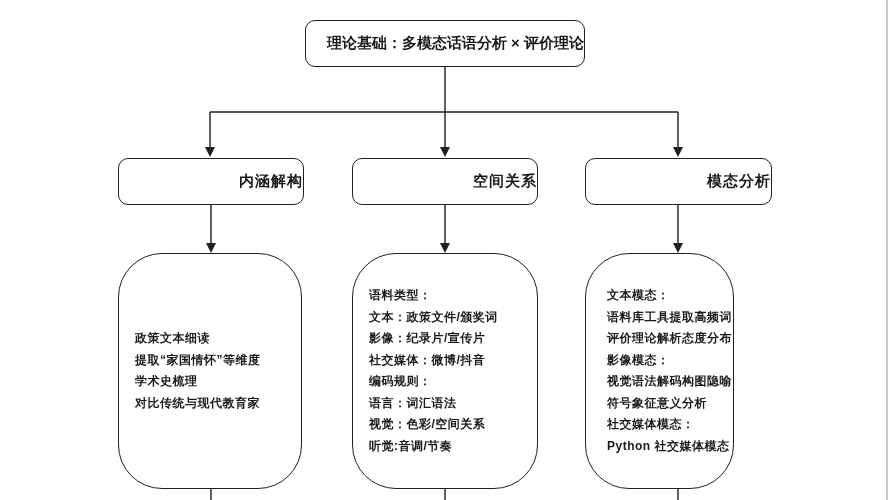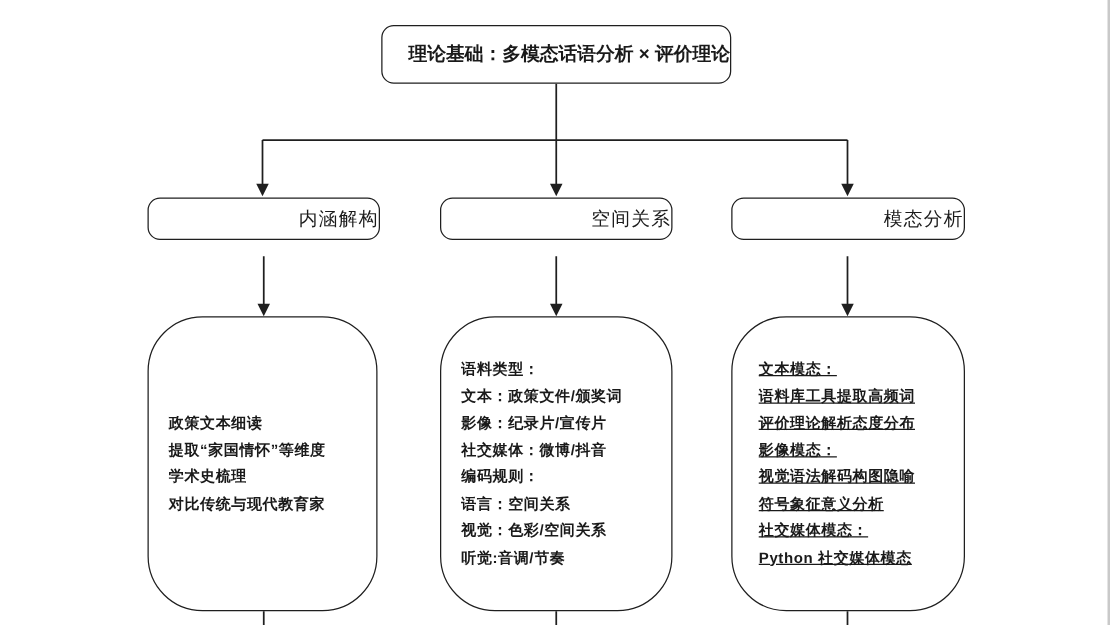--- a/index.html
+++ b/index.html
@@ -27,36 +27,36 @@
     display: flex;
     align-items: center;
     justify-content: flex-end;
   }
   .lvl1 {
     left: 305px; top: 20px; width: 280px; height: 47px;
     border-radius: 10px;
     font-size: 15px; font-weight: 600;
   }
   .lvl2 {
-    top: 158px; width: 186px; height: 34px;
+    top: 158px; width: 186px; height: 47px;
     border-radius: 10px;
-    font-size: 15px; font-weight: 400;
+    font-size: 15px; font-weight: 700;
     letter-spacing: 1px;
   }
   .lvl2.b0 { left: 118px; }
   .lvl2.b1 { left: 352px; }
   .lvl2.b2 { left: 585px; width: 187px; }
   .lvl3 {
     top: 253px; height: 236px;
     border-radius: 44px;
     justify-content: flex-start;
   }
   .lvl3.b0 { left: 118px; width: 184px; }
   .lvl3.b1 { left: 352px; width: 186px; }
-  .lvl3.b2 { left: 585px; width: 187px; text-decoration: underline; }
+  .lvl3.b2 { left: 585px; width: 149px; }
   .lines {
     display: flex;
     flex-direction: column;
     padding-left: 16px;
     padding-right: 6px;
   }
   .lvl3.b2 .lines { padding-left: 21px; }
   .tline {
     font-size: 12px;
     font-weight: 600;
@@ -124,21 +124,21 @@
     </div>
   </div>
 
   <div class="node lvl3 b1">
     <div class="lines">
       <div class="tline">语料类型：</div>
       <div class="tline">文本：政策文件/颁奖词</div>
       <div class="tline">影像：纪录片/宣传片</div>
       <div class="tline">社交媒体：微博/抖音</div>
       <div class="tline">编码规则：</div>
-      <div class="tline">语言：空间关系</div>
+      <div class="tline">语言：词汇语法</div>
       <div class="tline">视觉：色彩/空间关系</div>
       <div class="tline">听觉:音调/节奏</div>
     </div>
   </div>
 
   <div class="node lvl3 b2">
     <div class="lines">
       <div class="tline">文本模态：</div>
       <div class="tline">语料库工具提取高频词</div>
       <div class="tline">评价理论解析态度分布</div>

